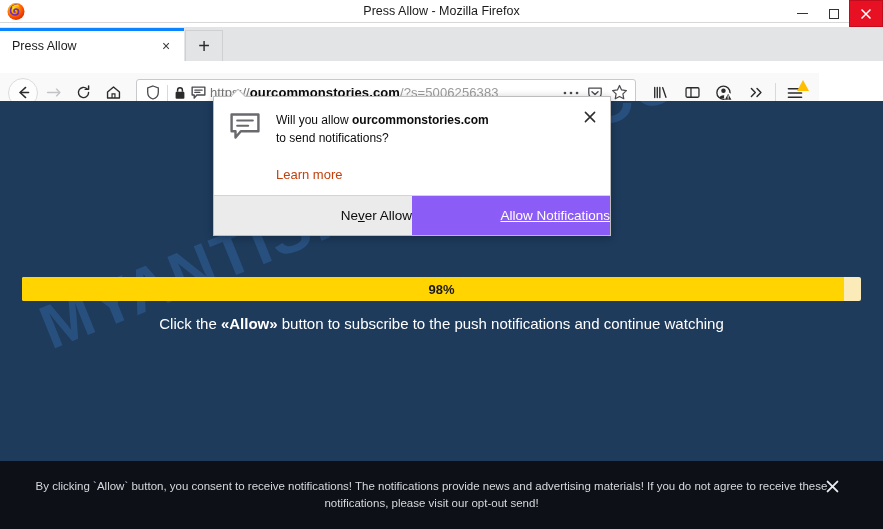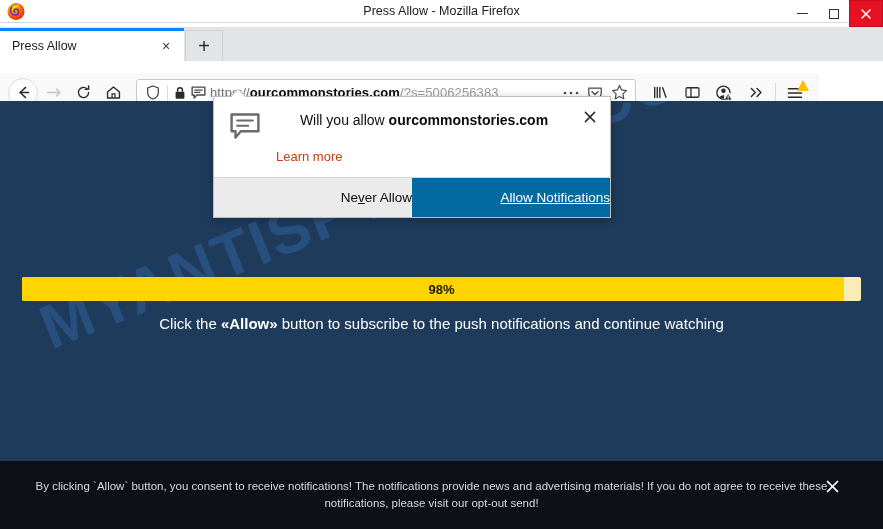--- a/index.html
+++ b/index.html
@@ -222,23 +222,22 @@
     border-left: 1px solid #bdbdbd; border-top: 1px solid #bdbdbd;
     transform: rotate(45deg);
   }
   .perm-body {
     display: flex; padding: 14px 14px 12px 16px;
     position: relative;
   }
   .perm-icon { flex: 0 0 auto; width: 34px; padding-top: 2px; }
   .perm-main { flex: 1 1 auto; padding-left: 12px; }
   .perm-q {
-    font-size: 14px; color: #0c0c0d; line-height: 18px;
+    font-size: 12px; color: #0c0c0d; line-height: 18px;
     padding-right: 24px;
-    text-align: center;
   }
   .perm-q b { font-weight: bold; }
   .perm-learn {
     margin-top: 20px;
     font-size: 13px; color: #c2410c; text-decoration: none; display: inline-block;
   }
   .perm-x {
     position: absolute; right: 10px; top: 10px;
     width: 20px; height: 20px;
     display: flex; align-items: center; justify-content: center;
@@ -246,21 +245,21 @@
   }
   .perm-actions {
     display: flex; border-top: 1px solid #d4d4d4;
   }
   .perm-btn {
     flex: 1 1 50%; height: 39px;
     display: flex; align-items: center; justify-content: flex-end;
     font-size: 13.5px;
   }
   .perm-btn.secondary { background: #ebebeb; color: #0c0c0d; }
-  .perm-btn.primary { background: #0369a1; color: #ffffff; }
+  .perm-btn.primary { background: #8b5cf6; color: #ffffff; }
   .perm-btn u { text-decoration: underline; }
 </style>
 </head>
 <body>
 
 <div id="app">
 
   <div class="titlebar">
     <div class="ff-logo">
       <svg width="20" height="20" viewBox="0 0 40 40">
@@ -432,21 +431,21 @@
   <div class="perm-popup">
     <div class="perm-arrow"></div>
     <div class="perm-body">
       <div class="perm-icon">
         <svg width="30" height="27" viewBox="0 0 32 29">
           <path d="M1.6 1.6 H30.4 V19.6 H11.5 L5.8 26.4 V19.6 H1.6 Z" fill="none" stroke="#6a6a6e" stroke-width="2.6" stroke-linejoin="round"></path>
           <path d="M7.6 8 H24.4 M7.6 13.6 H19.4" stroke="#6a6a6e" stroke-width="2.2" stroke-linecap="round"></path>
         </svg>
       </div>
       <div class="perm-main">
-        <div class="perm-q"><span>Will you allow </span><b>ourcommonstories.com</b><br></div>
+        <div class="perm-q"><span>Will you allow </span><b>ourcommonstories.com</b><br><span>to send notifications?</span></div>
         <a href="#" class="perm-learn">Learn more</a>
       </div>
       <div class="perm-x">
         <svg width="12" height="12" viewBox="0 0 12 12">
           <path d="M1.4 1.4 L10.6 10.6 M10.6 1.4 L1.4 10.6" stroke="#2b2b2b" stroke-width="1.5" stroke-linecap="round"></path>
         </svg>
       </div>
     </div>
     <div class="perm-actions">
       <div class="perm-btn secondary">

